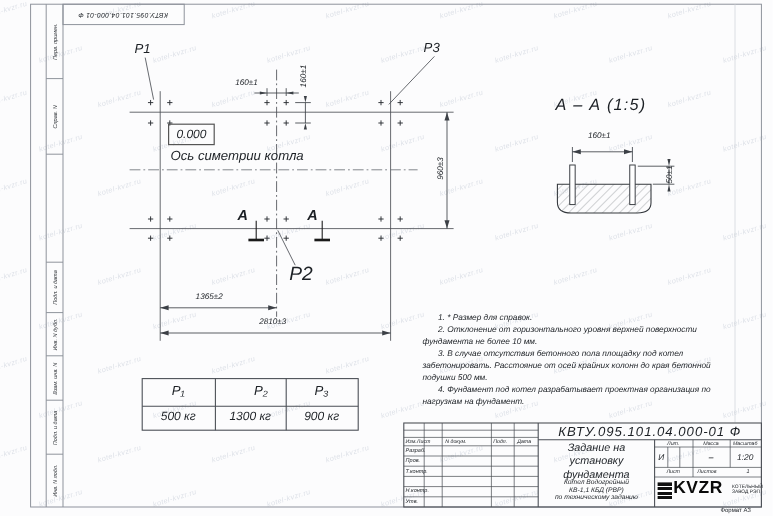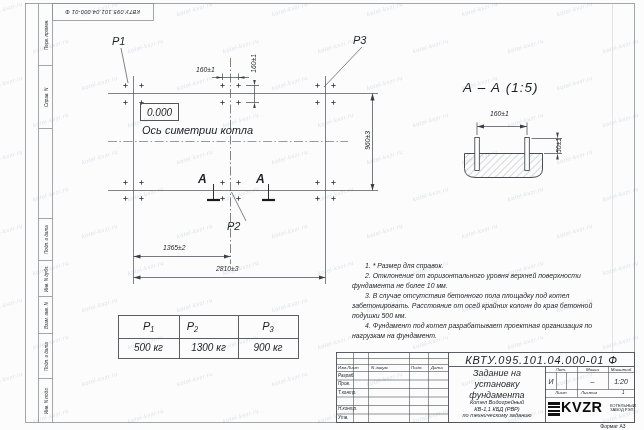--- a/index.html
+++ b/index.html
@@ -263,39 +263,39 @@
   <div class="vcell" style="left:38.5px;top:3.5px;width:14px;height:62px">Перв. примен.</div>
   <div class="vcell" style="left:38.5px;top:65.5px;width:14px;height:63px">Справ. N</div>
   <div class="vcell" style="left:38.5px;top:218.5px;width:14px;height:42px">Подп. и дата</div>
   <div class="vcell" style="left:38.5px;top:260.5px;width:14px;height:36px">Инв. N дубл.</div>
   <div class="vcell" style="left:38.5px;top:296.5px;width:14px;height:37px">Взам. инв. N</div>
   <div class="vcell" style="left:38.5px;top:333.5px;width:14px;height:45px">Подп. и дата</div>
   <div class="vcell" style="left:38.5px;top:378.5px;width:14px;height:44px">Инв. N подл.</div>
 
   <span class="t" style="left:112px;top:36px;font-size:11px">P1</span>
   <span class="t" style="left:353px;top:35px;font-size:11px">P3</span>
-  <span class="t" style="left:227px;top:221px;font-size:11px">P2</span>
+  <span class="t" style="left:241px;top:221px;font-size:16px">P2</span>
   <div id="elev-box">
     <span>0.000</span>
   </div>
   <span class="t" style="left:142px;top:124.5px;font-size:11px">Ось симетрии котла</span>
   <span class="t" style="left:196px;top:67px;font-size:6.8px">160±1</span>
   <span class="t rot" style="left:242px;top:60px;width:25px;font-size:6.8px">160±1</span>
   <span class="t rot" style="left:356px;top:137px;width:25px;font-size:6.8px">960±3</span>
   <span class="t" style="left:163px;top:245px;font-size:6.8px">1365±2</span>
   <span class="t" style="left:216px;top:265.5px;font-size:6.8px">2810±3</span>
   <span class="t" style="left:198px;top:173px;font-size:12px;font-weight:600">А</span>
   <span class="t" style="left:256px;top:173px;font-size:12px;font-weight:600">А</span>
 
   <span class="t" style="left:463px;top:81px;font-size:13.5px;letter-spacing:1px">А – А (1:5)</span>
   <span class="t" style="left:490px;top:111px;font-size:6.8px">160±1</span>
   <span class="t rot" style="left:547px;top:142px;width:24px;font-size:6.8px">50±1</span>
 
   <span class="t ctr" style="left:118px;top:321px;width:61px;font-size:11px">P₁</span>
-  <span class="t ctr" style="left:163px;top:321px;width:59px;font-size:11px">P₂</span>
+  <span class="t ctr" style="left:188px;top:321px;width:59px;font-size:11px">P₂</span>
   <span class="t ctr" style="left:238px;top:321px;width:60px;font-size:11px">P₃</span>
   <span class="t ctr" style="left:118px;top:343px;width:61px;font-size:10px">500 кг</span>
   <span class="t ctr" style="left:179px;top:343px;width:59px;font-size:10px">1300 кг</span>
   <span class="t ctr" style="left:238px;top:343px;width:60px;font-size:10px">900 кг</span>
 
   <div id="notes">
     <p class="note">1. * Размер для справок.</p>
     <p class="note">2. Отклонение от горизонтального уровня верхней поверхности фундамента не более 10 мм.</p>
     <p class="note">3. В случае отсутствия бетонного пола площадку под котел забетонировать. Расстояние от осей крайних колонн до края бетонной подушки 500 мм.</p>
     <p class="note">4. Фундамент под котел разрабатывает проектная организация по нагрузкам на фундамент.</p>

